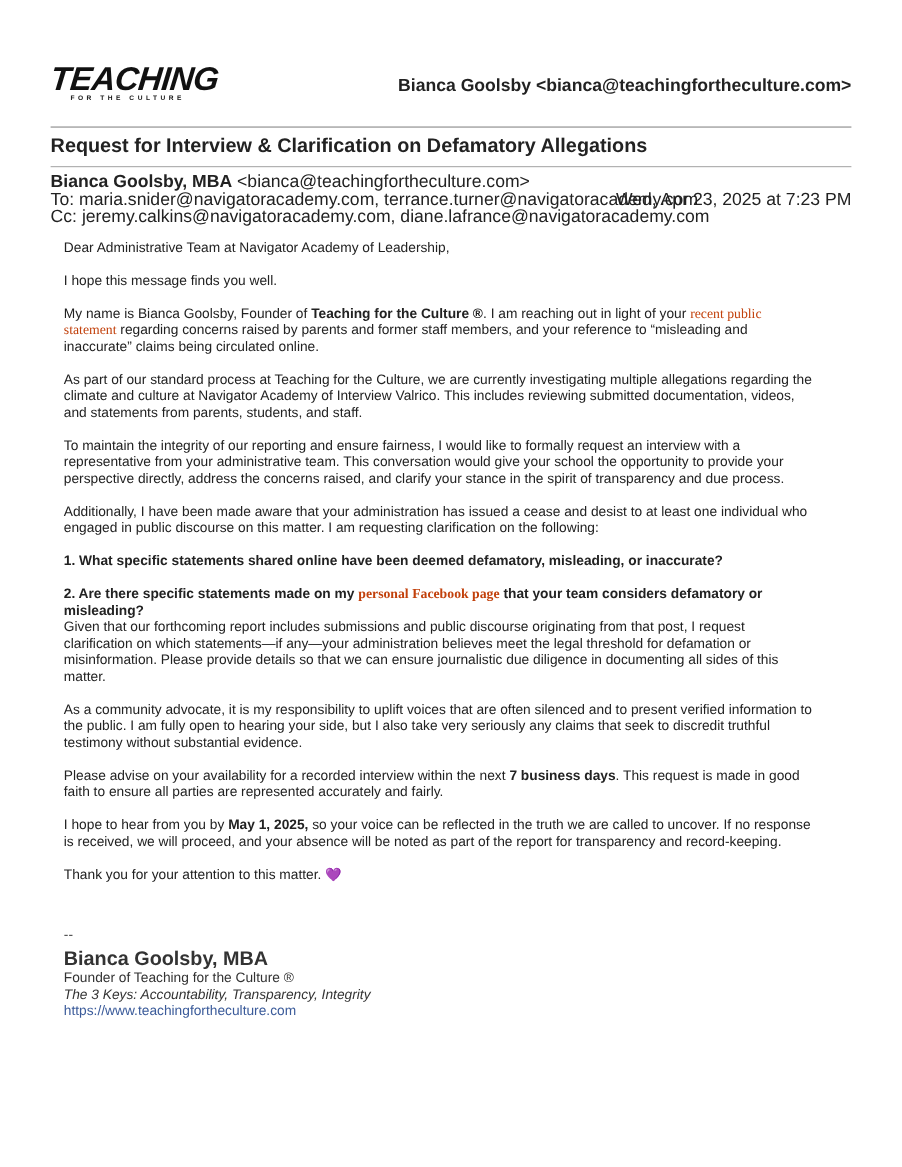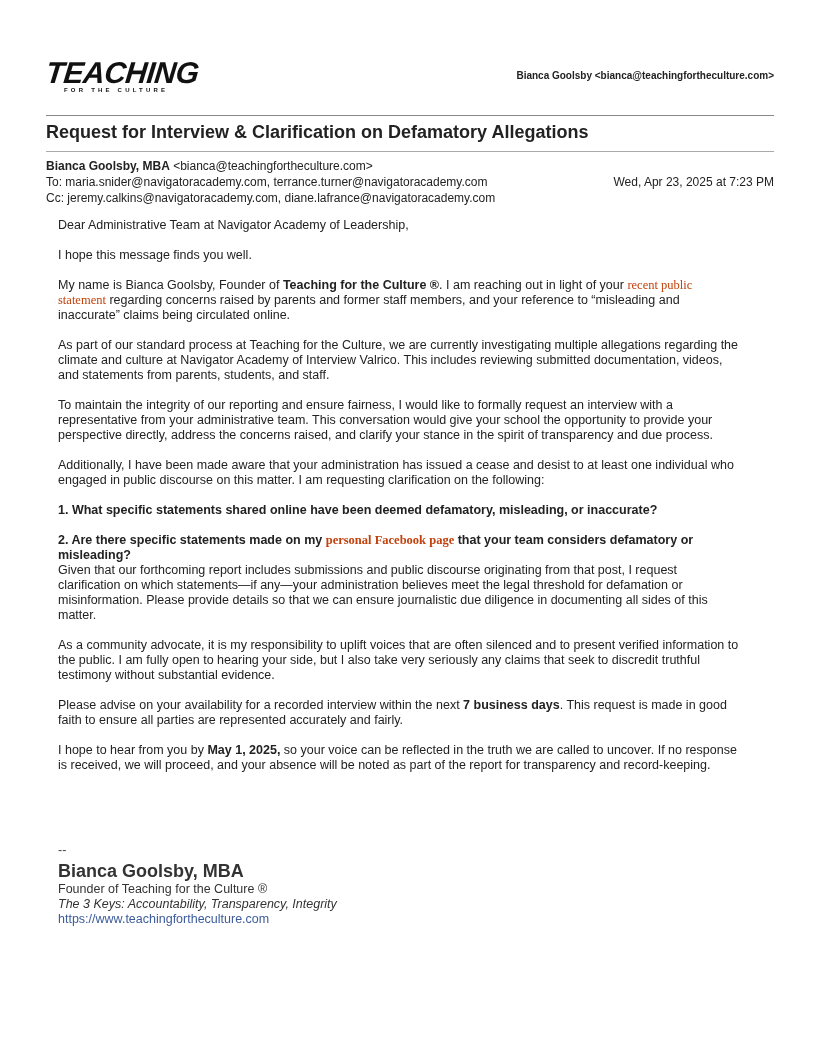--- a/index.html
+++ b/index.html
@@ -14,32 +14,32 @@
       font-family: "Liberation Sans", sans-serif; font-weight: 900; font-style: italic;
       font-size: 30px; letter-spacing: -0.5px; color: #111; line-height: 30px;
       transform: skewX(-6deg); display: block;
     }
     .logo-sub {
       display: block; font-size: 6px; letter-spacing: 3.2px; font-weight: bold;
       color: #111; margin-left: 18px; margin-top: -1px;
     }
 
     .header-account {
-      position: absolute; right: 46px; top: 70px; font-size: 10px; font-weight: bold; color: #222;
+      position: absolute; right: 46px; top: 70px; font-size: 16px; font-weight: bold; color: #222;
     }
 
     .rule { position: absolute; left: 46px; width: 728px; height: 0; border-top: 1px solid #888; }
     .rule.top { top: 115px; }
     .rule.thin { top: 151px; border-top: 1px solid #aaa; }
 
     .subject {
       position: absolute; left: 46px; top: 122px; font-size: 18px; font-weight: bold; color: #222;
     }
 
-    .meta { position: absolute; left: 46px; top: 158px; width: 728px; font-size: 12px; line-height: 16px; color: #222; }
+    .meta { position: absolute; left: 46px; top: 158px; width: 728px; font-size: 16px; line-height: 16px; color: #222; }
     .meta .from-name { font-weight: bold; }
     .meta .date { position: absolute; right: 0; top: 16px; }
 
     .body {
       position: absolute; left: 58px; top: 218px; width: 700px;
       font-size: 12.5px; line-height: 15px; color: #222;
     }
     .body p { margin: 0 16px 15px 0; }
     .body a { color: #c2410c; text-decoration: none; font-family: Liberation Serif, serif; }
     .body b { font-weight: bold; }
@@ -95,20 +95,24 @@
       <span class="q">2. Are there specific statements made on my </span><a class="q">personal Facebook page</a><span class="q"> that your team considers defamatory or misleading?</span>
     </p>
     <p>Given that our forthcoming report includes submissions and public discourse originating from that post, I request clarification on which statements—if any—your administration believes meet the legal threshold for defamation or misinformation. Please provide details so that we can ensure journalistic due diligence in documenting all sides of this matter.</p>
     <p>As a community advocate, it is my responsibility to uplift voices that are often silenced and to present verified information to the public. I am fully open to hearing your side, but I also take very seriously any claims that seek to discredit truthful testimony without substantial evidence.</p>
     <p>
       <span>Please advise on your availability for a recorded interview within the next </span><b>7 business days</b><span>. This request is made in good faith to ensure all parties are represented accurately and fairly.</span>
     </p>
     <p>
       <span>I hope to hear from you by </span><b>May 1, 2025,</b><span> so your voice can be reflected in the truth we are called to uncover. If no response is received, we will proceed, and your absence will be noted as part of the report for transparency and record-keeping.</span>
     </p>
+    <p>
+      <span>Thank you for your attention to this matter.</span>
+      <span class="heart">💜</span>
+    </p>
   </div>
 
   <div class="sig">
     <div class="dash">--</div>
     <div class="sig-name">Bianca Goolsby, MBA</div>
     <div class="sig-title">Founder of Teaching for the Culture ®</div>
     <div class="sig-tagline">The 3 Keys: Accountability, Transparency, Integrity</div>
     <a>https://www.teachingfortheculture.com</a>
   </div>
 

